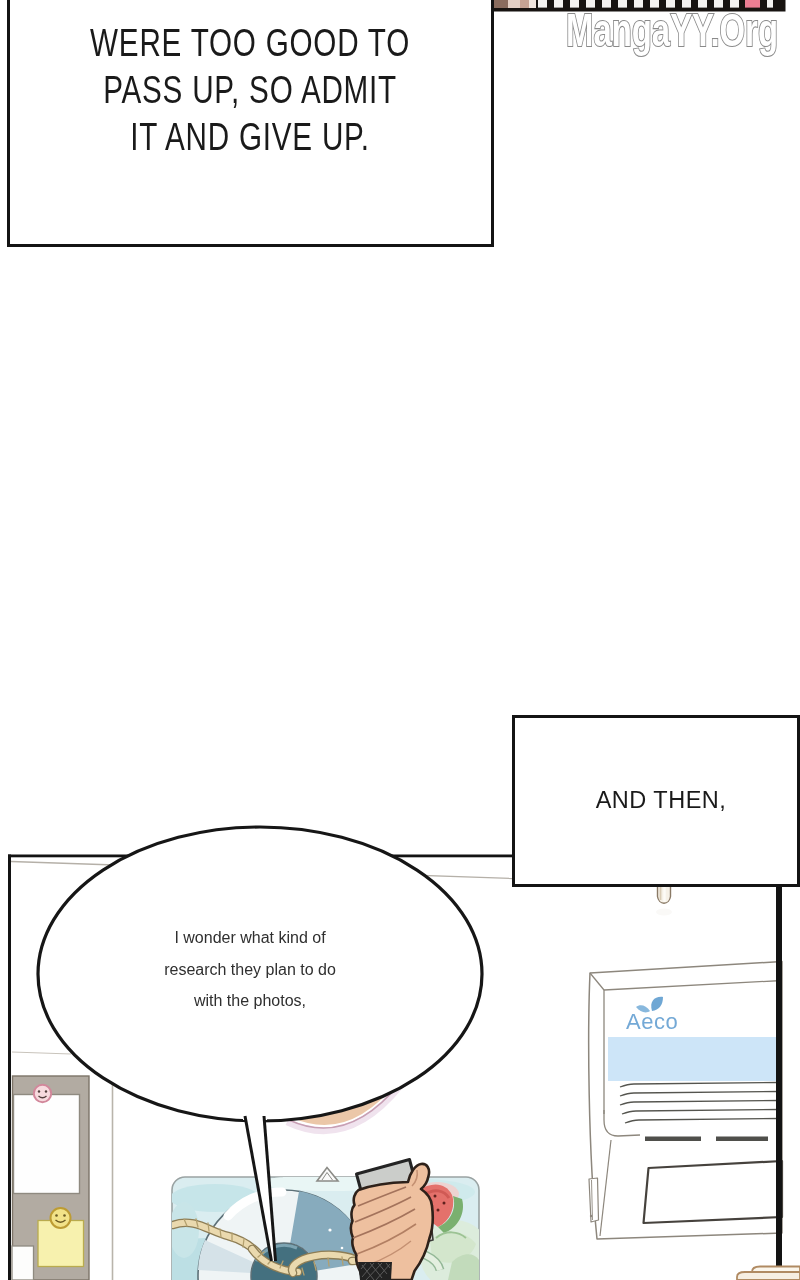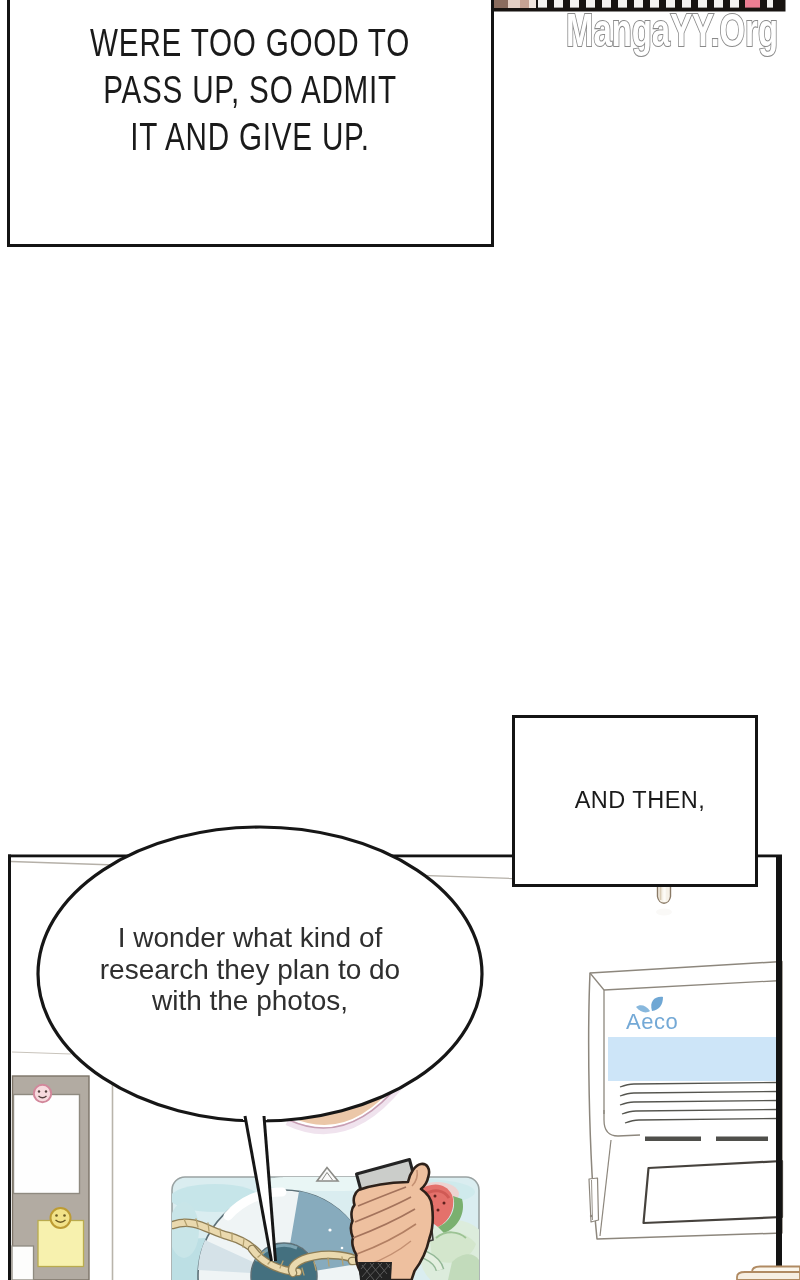--- a/index.html
+++ b/index.html
@@ -239,19 +239,19 @@
     <rect x="243" y="1103" width="24" height="17" fill="#ffffff"></rect>
     <path d="M245,1116 L271.5,1261" fill="none" stroke="#161616" stroke-width="3"></path>
     <path d="M264,1116 L275.5,1261" fill="none" stroke="#161616" stroke-width="3"></path>
   </g>
 </svg>
 
 <div class="abs" style="left:7px;top:-5px;width:487px;height:252px;border:3.5px solid #141414;background:#fff;box-sizing:border-box;z-index:2;display:flex;align-items:center;justify-content:center;">
   <div style="font-size:38px;line-height:47px;color:#1a1a1a;text-align:center;letter-spacing:1px;transform:scaleX(0.78);padding-bottom:61px;">WERE TOO GOOD TO<br>PASS UP, SO ADMIT<br>IT AND GIVE UP.</div>
 </div>
 
-<div class="abs" style="left:512px;top:715px;width:246px;height:172px;border:3.5px solid #141414;background:#fff;box-sizing:border-box;z-index:2;">
+<div class="abs" style="left:512px;top:715px;width:288px;height:172px;border:3.5px solid #141414;background:#fff;box-sizing:border-box;z-index:2;">
   <div style="position:absolute;left:10px;right:0;top:69px;font-size:23.5px;color:#1a1a1a;text-align:center;letter-spacing:0.5px;">AND THEN,</div>
 </div>
 
-<div class="abs" style="left:30px;top:922px;width:440px;z-index:3;font-size:28px;line-height:31.5px;color:#2f2f2f;text-align:center;">
+<div class="abs" style="left:30px;top:922px;width:440px;z-index:3;font-size:16px;line-height:31.5px;color:#2f2f2f;text-align:center;">
 I wonder what kind of<br>research they plan to do<br>with the photos,
 </div>
 
 </body></html>

